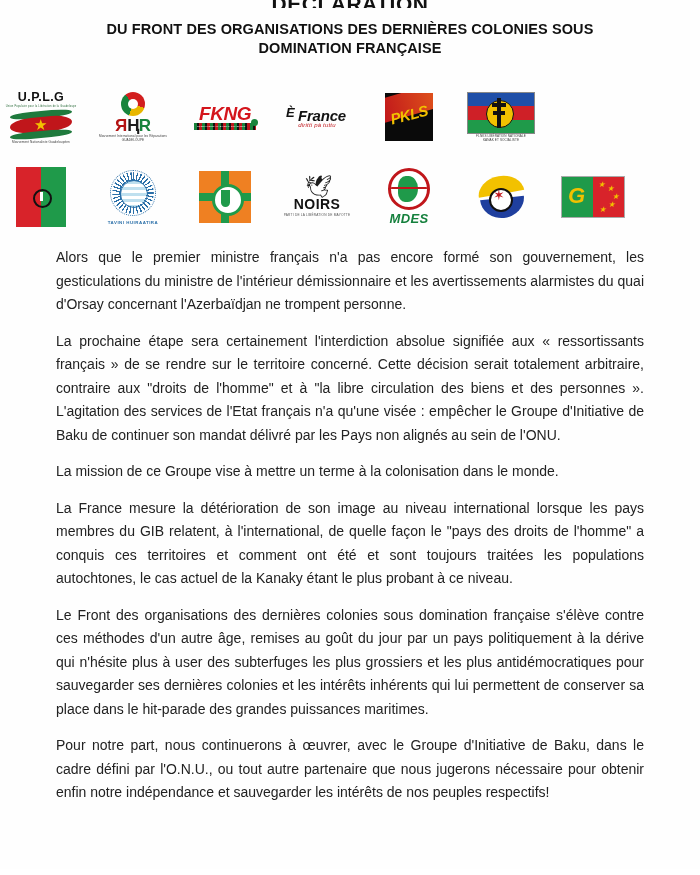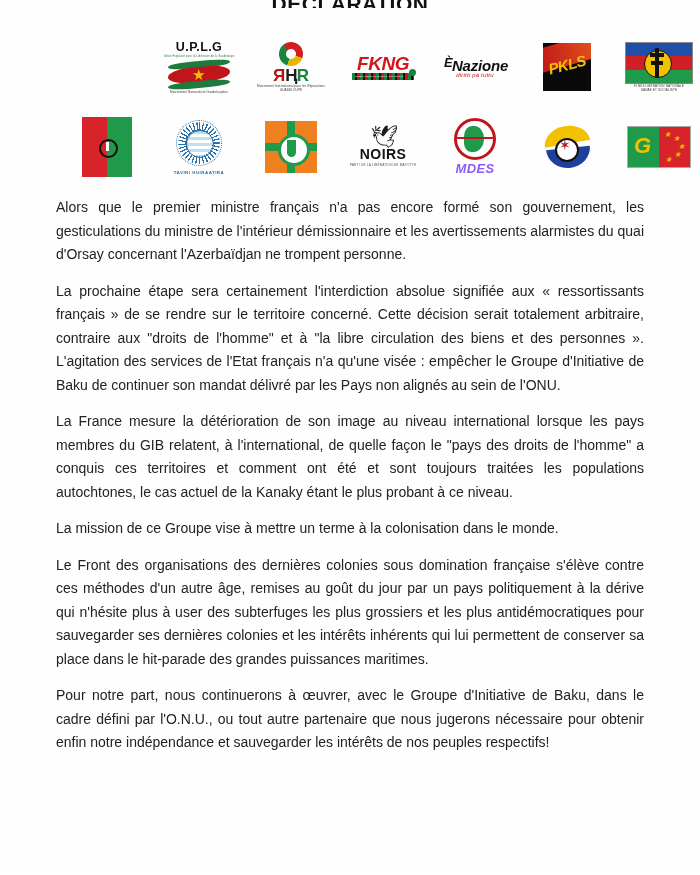--- a/index.html
+++ b/index.html
@@ -45,25 +45,24 @@
     width: 580px;
     letter-spacing: 0.1px;
   }
 
   
   .logo-rows {
     margin-top: 14px;
   }
   .logo-row {
     display: flex;
-    justify-content: flex-end;
+    justify-content: flex-start;
     align-items: flex-end;
     gap: 10px;
     height: 84px;
-    padding-left: 40px;
   }
   .logo-row.second { align-items: center; height: 82px; }
   .logo-cell {
     width: 82px;
     height: 78px;
     display: flex;
     flex-direction: column;
     align-items: center;
     justify-content: center;
     position: relative;
@@ -240,21 +239,21 @@
     width: 36px; height: 36px; border-radius: 50%; background: #ffffff;
     border: 3px solid #c0161b; margin: 0 auto; position: relative; overflow: hidden;
   }
   .mdes-globe:before {
     content:""; position:absolute; left:7px; top:5px; width:20px; height:26px; border-radius: 45% 55% 60% 40%;
     background:#1f9a4a;
   }
   .mdes-globe:after {
     content:""; position:absolute; left:0; top:16px; width:36px; height:2px; background:#c0161b;
   }
-  .mdes-text { font-size: 13px; font-weight: bold; font-style: italic; color: #8b5cf6; letter-spacing: 0.3px; margin-top:1px;}
+  .mdes-text { font-size: 13px; font-weight: bold; font-style: italic; color: #15803d; letter-spacing: 0.3px; margin-top:1px;}
 
   
   .swoosh { position: relative; width: 56px; height: 46px; }
   .swoosh .top {
     position: absolute; left: 4px; top: 2px; width: 46px; height: 18px;
     border-radius: 50% 50% 0 0 / 100% 100% 0 0; background: #f2c100; transform: rotate(-10deg);
   }
   .swoosh .bot {
     position: absolute; left: 8px; top: 24px; width: 44px; height: 20px;
     border-radius: 0 0 50% 50% / 0 0 100% 100%; background: #1f3f9e; transform: rotate(-6deg);
@@ -290,20 +289,21 @@
   .body-text p { margin: 0 0 13px 0; }
   .body-text p:last-child { margin-bottom: 12px; }
 </style>
 </head>
 <body>
 
 <div class="page">
 
   <div class="title-block">
     <div class="doc-title">DÉCLARATION</div>
+    <div class="doc-subtitle">DU FRONT DES ORGANISATIONS DES DERNIÈRES COLONIES SOUS DOMINATION FRANÇAISE</div>
   </div>
 
   <div class="logo-rows">
 
     <div class="logo-row">
 
       <div class="logo-cell">
         <div class="uplg-text">U.P.L.G</div>
         <div class="uplg-sub">Union Populaire pour la Libération de la Guadeloupe</div>
         <div class="uplg-flag">
@@ -330,21 +330,21 @@
           <div class="fkng-bar">
             <span>FRONT KOMBA NASYONAL GWADLOUP</span>
           </div>
           <div class="fkng-dot"></div>
         </div>
       </div>
 
       <div class="logo-cell">
         <div class="naz-wrap">
           <div class="naz-e">È</div>
-          <div class="naz-main">Nazione</div>
+          <div class="naz-main">France</div>
           <div class="naz-sub">diritti pà tuttu</div>
         </div>
       </div>
 
       <div class="logo-cell">
         <div class="pkls">
           <div class="slash"></div>
           <div class="txt">PKLS</div>
         </div>
       </div>
@@ -424,19 +424,19 @@
           </div>
         </div>
       </div>
 
     </div>
   </div>
 
   <div class="body-text">
     <p>Alors que le premier ministre français n'a pas encore formé son gouvernement, les gesticulations du ministre de l'intérieur démissionnaire et les avertissements alarmistes du quai d'Orsay concernant l'Azerbaïdjan ne trompent personne.</p>
     <p>La prochaine étape sera certainement l'interdiction absolue signifiée aux « ressortissants français » de se rendre sur le territoire concerné. Cette décision serait totalement arbitraire, contraire aux "droits de l'homme" et à "la libre circulation des biens et des personnes ». L'agitation des services de l'Etat français n'a qu'une visée : empêcher le Groupe d'Initiative de Baku  de continuer son mandat délivré par les Pays non alignés au sein de l'ONU.</p>
+    <p>La mission de ce Groupe vise à mettre un terme à la colonisation dans le monde.</p>
     <p>La France mesure la détérioration de son image au niveau international lorsque les pays membres du GIB relatent, à l'international, de quelle façon le "pays des droits de l'homme" a conquis ces territoires et comment ont été et sont toujours traitées les populations autochtones, le cas actuel de la Kanaky étant le plus probant à ce niveau.</p>
-    <p>La mission de ce Groupe vise à mettre un terme à la colonisation dans le monde.</p>
     <p>Le Front des organisations des dernières colonies sous domination française s'élève contre ces méthodes d'un autre âge, remises au goût du jour par un pays politiquement à la dérive qui n'hésite plus à user des subterfuges les plus grossiers et les plus antidémocratiques pour sauvegarder ses dernières colonies et les intérêts inhérents qui lui permettent de conserver sa place dans le hit-parade des grandes puissances maritimes.</p>
     <p>Pour notre part, nous continuerons à œuvrer, avec le Groupe d'Initiative de Baku, dans le cadre défini par l'O.N.U., ou tout autre partenaire que nous jugerons nécessaire pour obtenir enfin notre indépendance et sauvegarder les intérêts de nos peuples respectifs!</p>
   </div>
 
 </div>
 
 </body></html>

